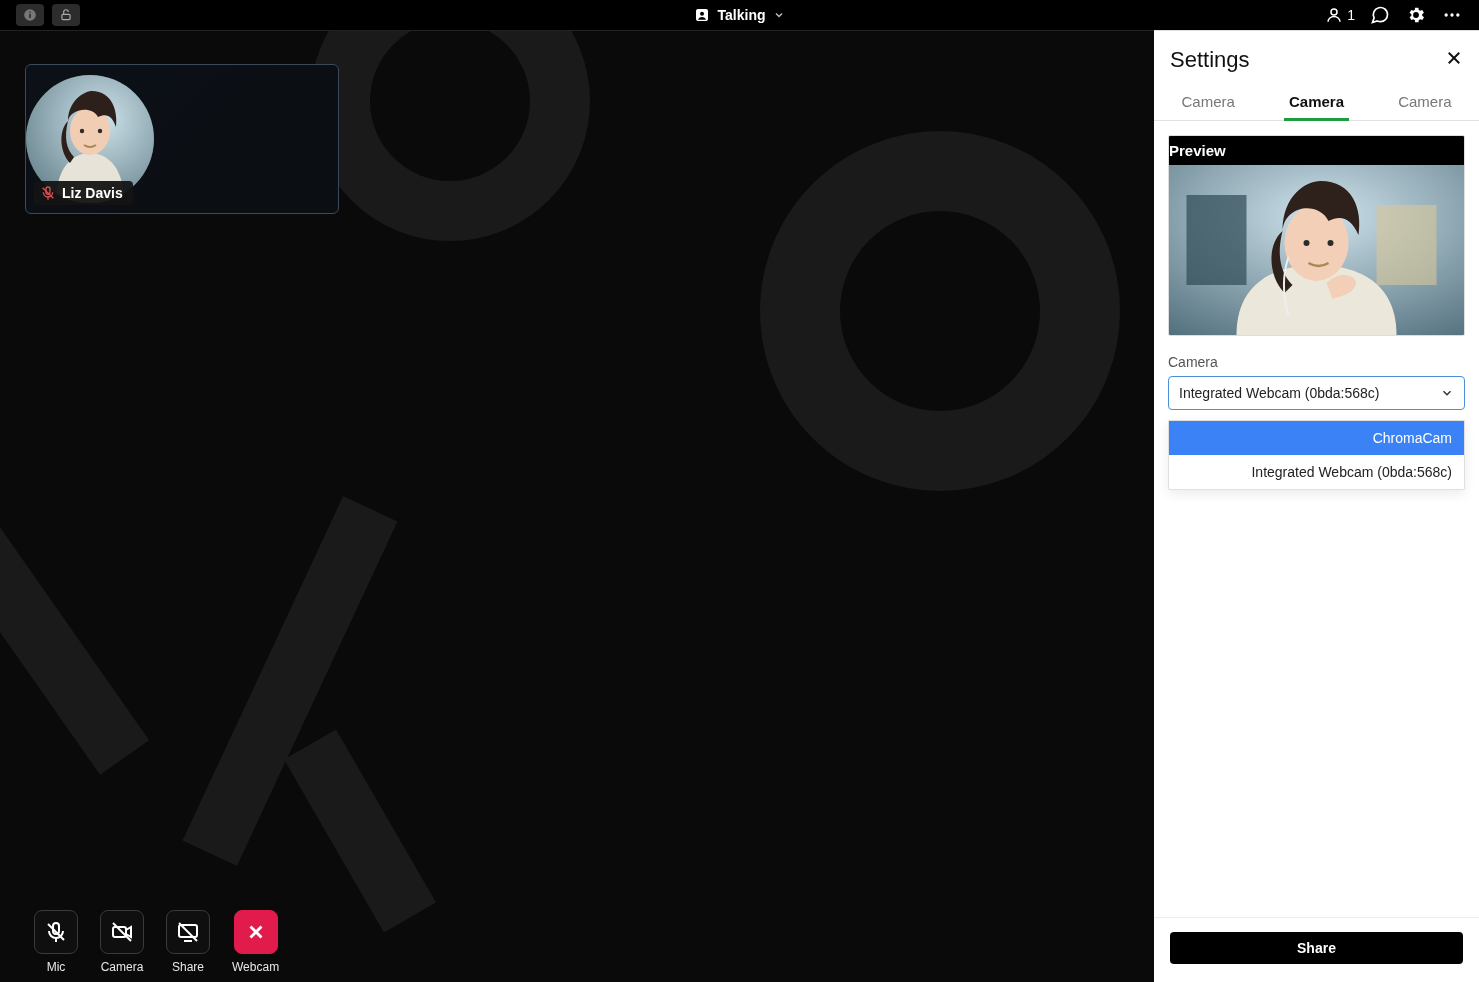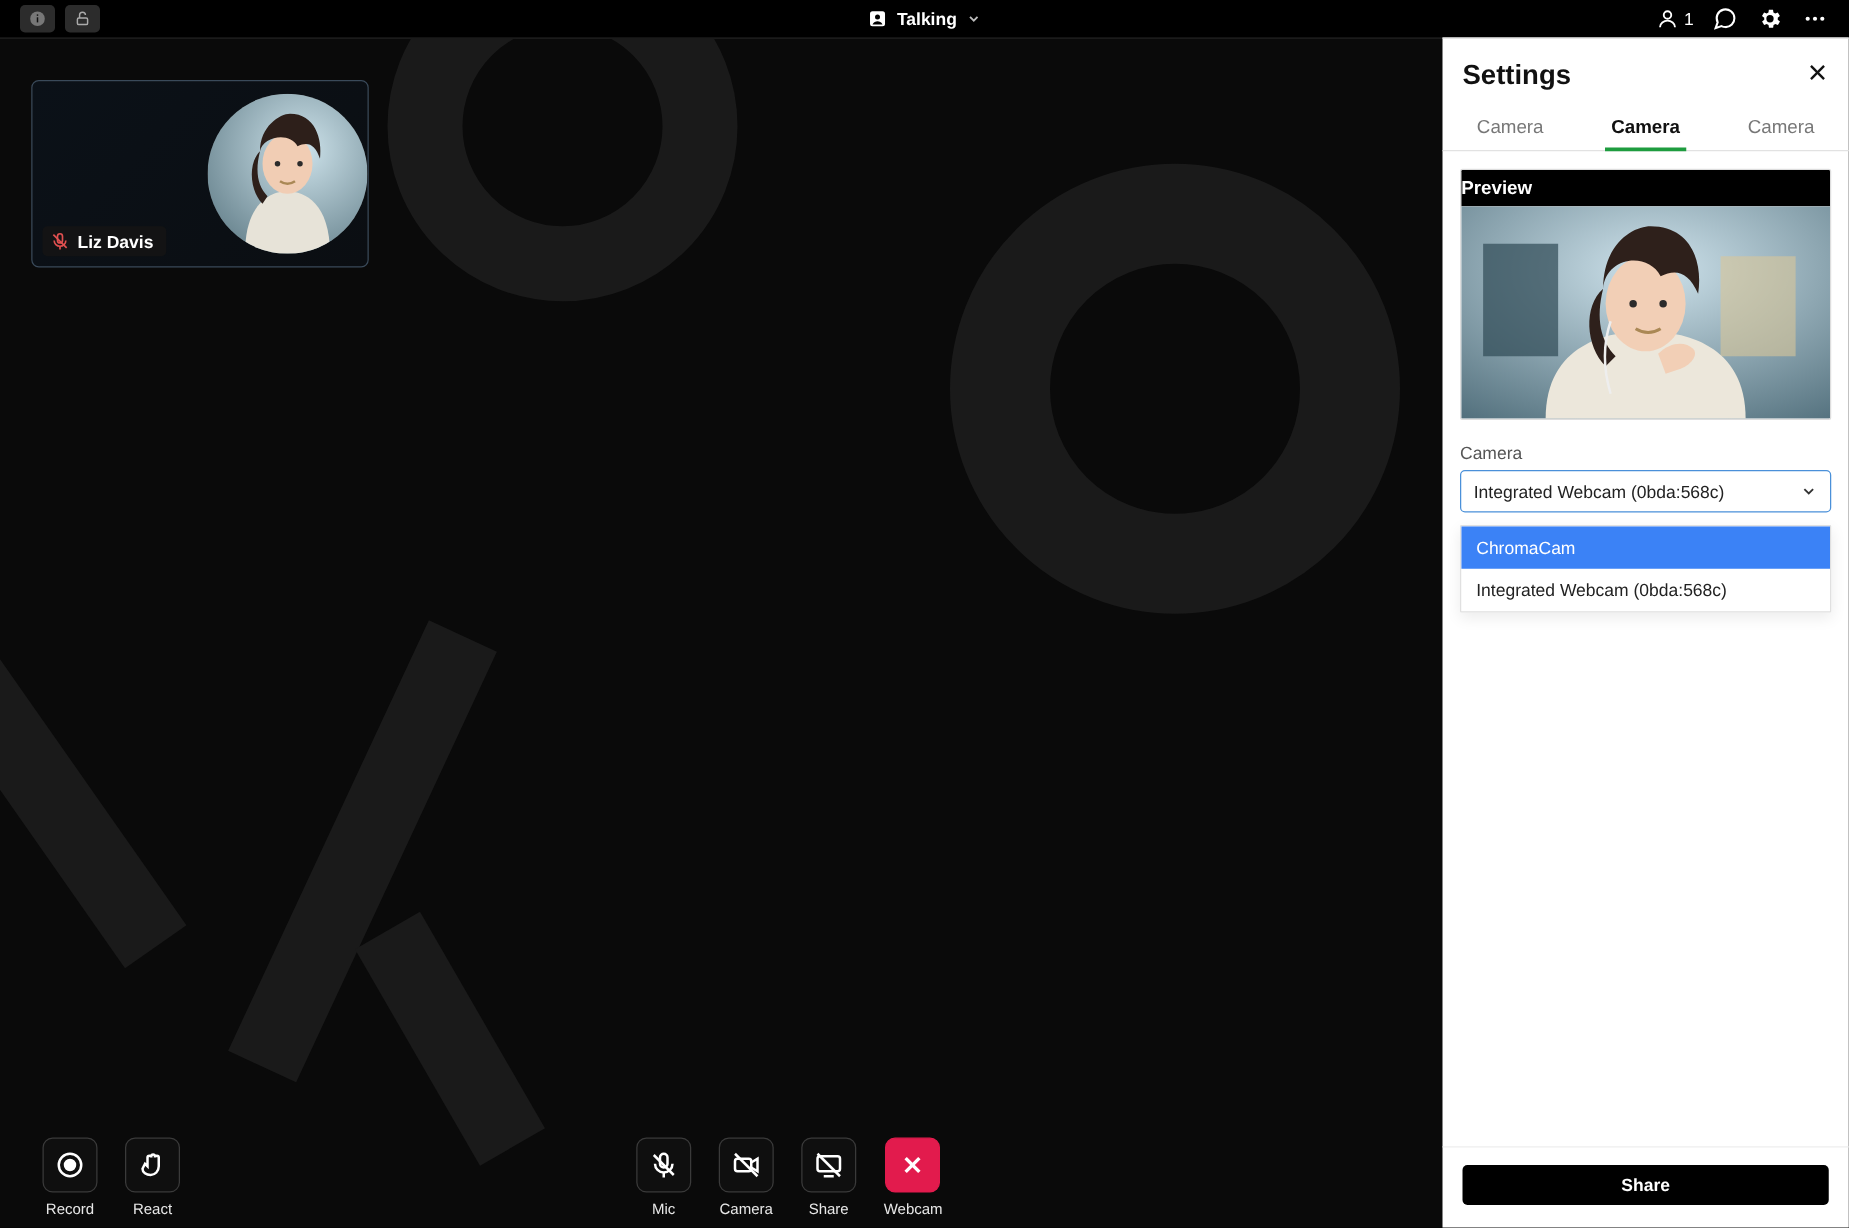--- a/index.html
+++ b/index.html
@@ -44,24 +44,24 @@
   .ring1 { width: 280px; height: 280px; top: -70px; left: 310px; }
   .ring2 { width: 360px; height: 360px; top: 100px; left: 760px; border-width: 80px; }
   .deco-bar { position: absolute; background: #1a1a1a; }
   .bar1 { width: 60px; height: 380px; left: 260px; top: 460px; transform: rotate(25deg); }
   .bar2 { width: 60px; height: 200px; left: 330px; top: 700px; transform: rotate(-30deg); }
   .bar3 { width: 60px; height: 260px; left: 20px; top: 490px; transform: rotate(-35deg); }
 
   
   .participant-tile {
     position: absolute; top: 33px; left: 25px;
-    width: 270px; height: 150px;
+    width: 314px; height: 150px;
     border: 1px solid #3a4a5a; border-radius: 6px;
     background: linear-gradient(135deg, #0b1118, #0b0e12);
-    display: flex; align-items: center; justify-content: flex-end;
+    display: flex; align-items: center; justify-content: flex-start;
   }
   .avatar-circle {
     width: 128px; height: 128px; border-radius: 50%; overflow: hidden;
     background: #333;
   }
   .avatar-svg { width: 100%; height: 100%; display: block; }
   .name-pill {
     position: absolute; left: 8px; bottom: 8px;
     background: rgba(20,20,20,0.95);
     padding: 4px 10px 4px 6px; border-radius: 4px;
@@ -88,21 +88,21 @@
   
   .settings {
     position: absolute; top: 30px; right: 0; bottom: 0; width: 325px;
     background: #fff; display: flex; flex-direction: column;
     border-top: 1px solid #ddd;
   }
   .settings-header {
     display: flex; align-items: center; justify-content: space-between;
     padding: 16px 16px 10px 16px;
   }
-  .settings-title { font-size: 22px; font-weight: 700; color: #111; }
+  .settings-title { font-size: 22px; font-weight: 400; color: #111; }
   .settings-close { cursor: pointer; color: #111; }
   .settings-tabs {
     display: flex; border-bottom: 1px solid #e2e2e2;
   }
   .settings-tab {
     flex: 1; text-align: center; padding: 10px 0; font-size: 15px;
     color: #777; cursor: pointer; position: relative;
   }
   .settings-tab.active { color: #111; font-weight: 700; }
   .settings-tab.active::after {
@@ -116,20 +116,21 @@
 
   .field-label { margin-top: 18px; font-size: 14px; color: #555; }
   .select-box {
     margin-top: 6px; border: 1px solid #4a90d9; border-radius: 4px;
     padding: 8px 10px; display: flex; align-items: center; justify-content: space-between;
     font-size: 14px; color: #222; cursor: pointer; background: #fff;
   }
   .dropdown {
     margin-top: 10px; border: 1px solid #e0e0e0; border-radius: 1px; overflow: hidden;
     box-shadow: 0 4px 12px rgba(0,0,0,0.08);
+    text-align: right;
   }
   .dropdown-item { padding: 9px 12px; font-size: 14px; color: #222; cursor: pointer; }
   .dropdown-item.highlighted { background: #3b82f6; color: #fff; }
 
   .settings-footer { padding: 14px 16px 18px; border-top: 1px solid #eee; }
   .share-btn {
     width: 100%; background: #000; color: #fff; border-radius: 4px;
     text-align: center; padding: 8px 0; font-size: 14px; font-weight: 600;
     cursor: pointer;
   }
@@ -226,39 +227,20 @@
           <rect x="9" y="3" width="6" height="11" rx="3"></rect>
           <path d="M5 11a7 7 0 0 0 14 0"></path>
           <line x1="12" y1="18" x2="12" y2="22"></line>
           <line x1="4" y1="4" x2="20" y2="20"></line>
         </svg>
       <span>Liz Davis</span>
     </div>
   </div>
 
   <div class="dock">
-    <div class="dock-group">
-      <div class="dock-item">
-        <div class="dock-btn">
-          <svg width="24" height="24" viewBox="0 0 24 24" fill="none" stroke="#fff" stroke-width="2">
-              <circle cx="12" cy="12" r="9"></circle>
-              <circle cx="12" cy="12" r="4" fill="#fff"></circle>
-            </svg>
-        </div>
-        <span class="dock-label">Record</span>
-      </div>
-      <div class="dock-item">
-        <div class="dock-btn">
-          <svg width="24" height="24" viewBox="0 0 24 24" fill="none" stroke="#fff" stroke-width="2">
-              <path d="M8 13V6a1.5 1.5 0 1 1 3 0V5a1.5 1.5 0 1 1 3 0v1a1.5 1.5 0 1 1 3 0v7c0 4-3 7-6.5 7S4 18 4 15l2-4 2 2z"></path>
-            </svg>
-        </div>
-        <span class="dock-label">React</span>
-      </div>
-    </div>
 
     <div class="dock-group">
       <div class="dock-item">
         <div class="dock-btn">
           <svg width="24" height="24" viewBox="0 0 24 24" fill="none" stroke="#fff" stroke-width="2">
               <rect x="9" y="3" width="6" height="11" rx="3"></rect>
               <path d="M5 11a7 7 0 0 0 14 0"></path>
               <line x1="12" y1="18" x2="12" y2="22"></line>
               <line x1="4" y1="4" x2="20" y2="20"></line>
             </svg>

